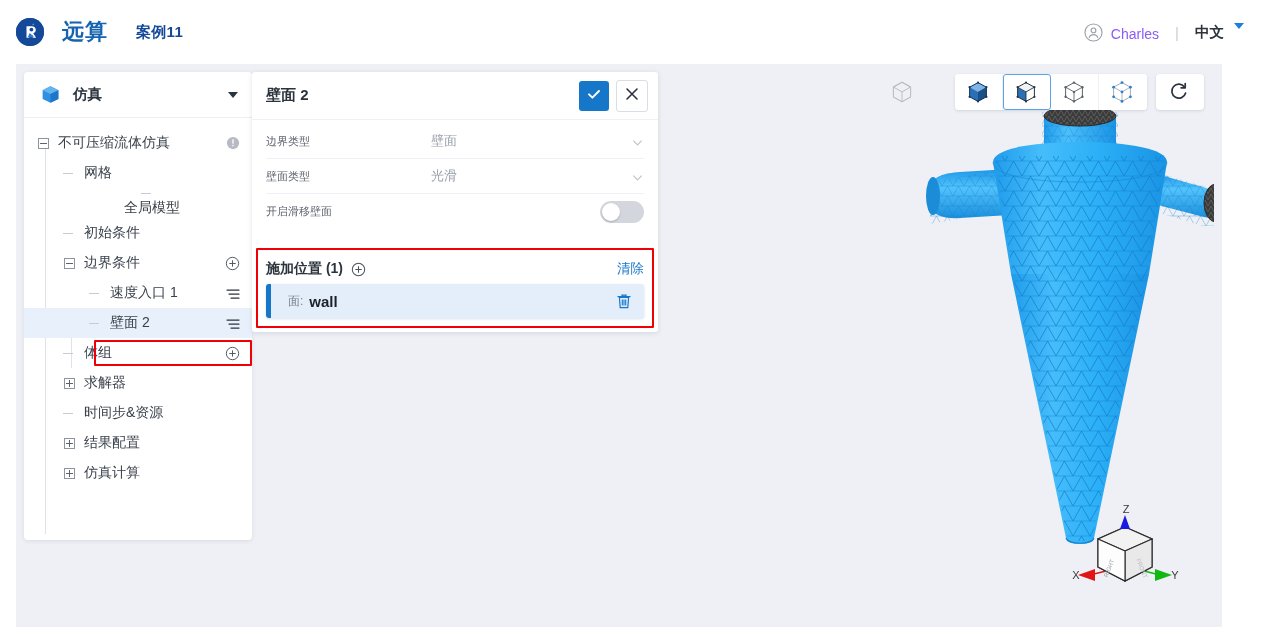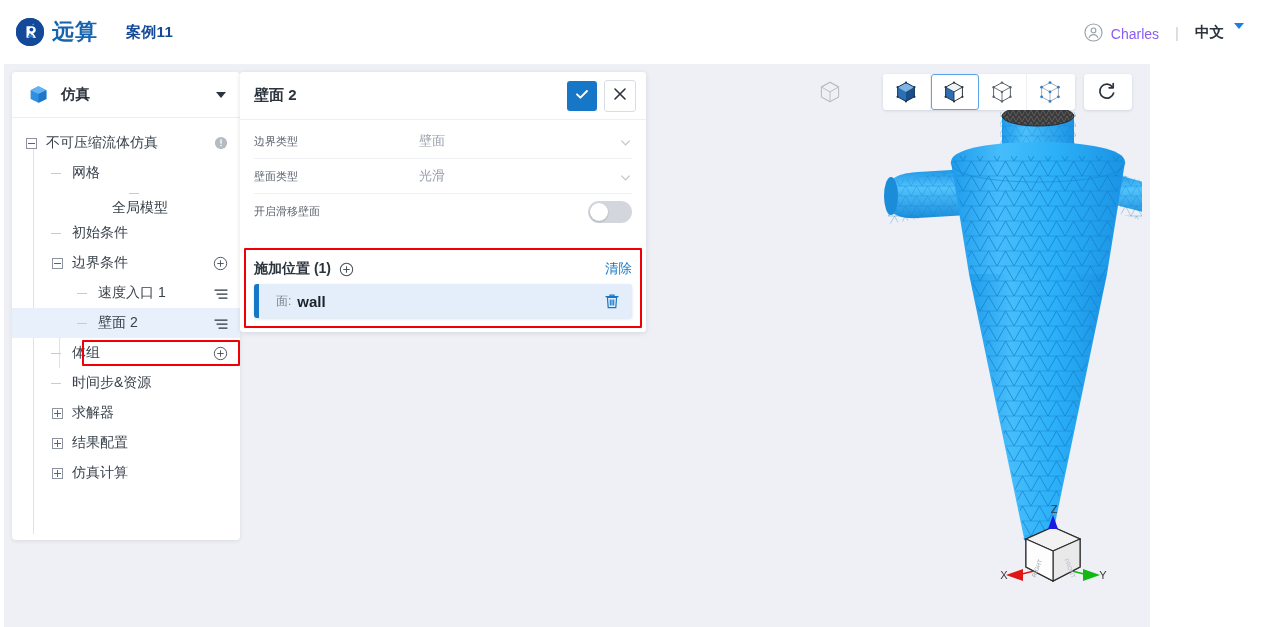--- a/index.html
+++ b/index.html
@@ -12,21 +12,21 @@
   }
   .app{position:relative;width:1270px;height:627px;background:#ffffff;}
 
   
   .header{
     position:absolute;left:0;top:0;width:1270px;height:64px;
     background:#ffffff;display:flex;align-items:center;
     box-sizing:border-box;padding:0 26px 0 16px;
     z-index:40;
   }
-  .logo-wrap{display:flex;align-items:center;gap:8px;}
+  .logo-wrap{display:flex;align-items:center;gap:18px;}
   .logo-mark{
     width:28px;height:28px;border-radius:50%;
     background:#14499a;
     position:relative;display:block;
   }
   .logo-mark svg{position:absolute;left:0;top:0;}
   .logo-text{
     font-size:22px;font-weight:700;color:#1664b0;letter-spacing:1px;
     line-height:1;position:relative;top:0px;
   }
@@ -39,23 +39,22 @@
   .avatar-icon{width:19px;height:19px;display:block;}
   .hdr-sep{color:#c9cfd8;margin:0 16px;font-size:15px;}
   .lang-box{display:flex;gap:10px;color:#2b333d;font-size:14.5px;font-weight:600;}
   .caret-down{
     width:0;height:0;border-left:5px solid transparent;border-right:5px solid transparent;
     border-top:6px solid #1a7fe0;display:block;
   }
 
   
   .workspace{
-    position:absolute;left:4px;top:64px;width:1114px;height:563px;
+    position:absolute;left:16px;top:64px;width:1206px;height:563px;
     background:#eef0f5;
-    padding-left:32px;
   }
   .ws-inner{position:absolute;left:8px;top:0px;right:0;bottom:8px;}
 
   
   .sidebar{
     position:absolute;left:0px;top:8px;width:228px;height:468px;
     background:#ffffff;border-radius:4px;
     box-shadow:0 1px 4px rgba(35,50,80,.10);
     box-sizing:border-box;overflow:hidden;
   }
@@ -309,26 +308,26 @@
               <span class="stem"></span>
               <span class="lbl">体组</span>
               <span class="tail">
                 <span class="ico-plus"><svg width="15" height="15" viewBox="0 0 16 16">
                     <circle cx="8" cy="8" r="6.6" fill="none" stroke="#4a525c" stroke-width="1"></circle>
                     <path d="M8 4.6v6.8M4.6 8h6.8" stroke="#4a525c" stroke-width="1"></path>
                   </svg></span>
               </span>
             </div>
             <div class="tnode" style="padding-left: 40px;">
+              <span class="tgl plus"></span>
+              <span class="lbl">求解器</span>
+            </div>
+            <div class="tnode" style="padding-left: 40px;">
               <span class="stem"></span>
               <span class="lbl">时间步&amp;资源</span>
-            </div>
-            <div class="tnode" style="padding-left: 40px;">
-              <span class="tgl plus"></span>
-              <span class="lbl">求解器</span>
             </div>
             <div class="tnode" style="padding-left: 40px;">
               <span class="tgl plus"></span>
               <span class="lbl">结果配置</span>
             </div>
             <div class="tnode" style="padding-left: 40px;">
               <span class="tgl plus"></span>
               <span class="lbl">仿真计算</span>
             </div>
           </div>

